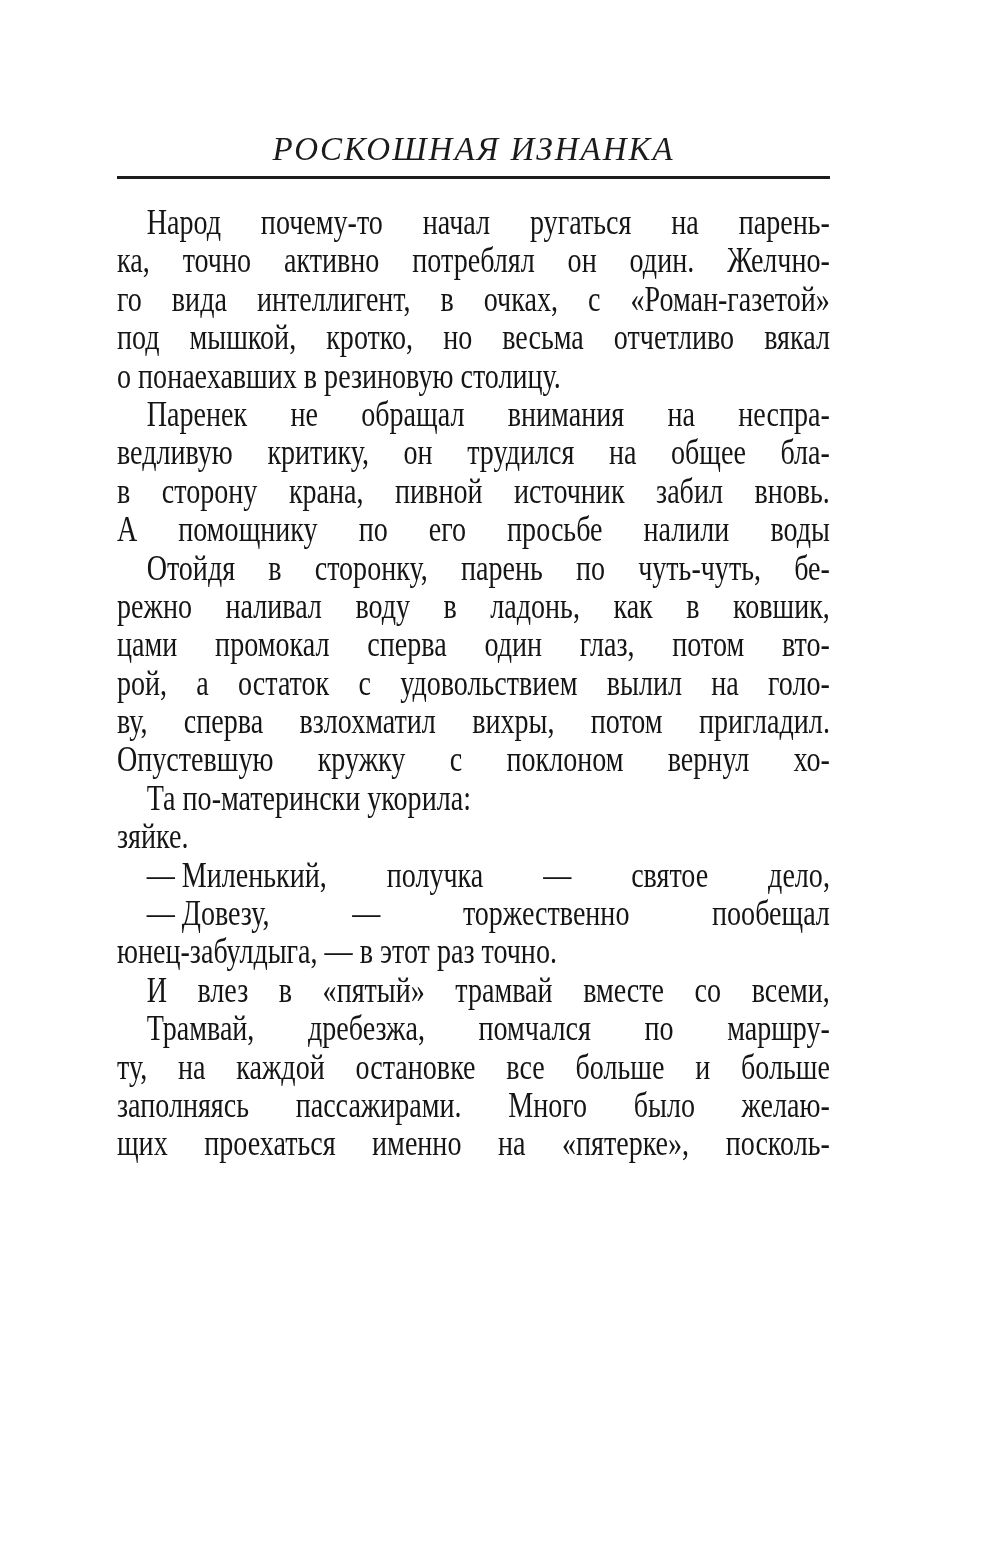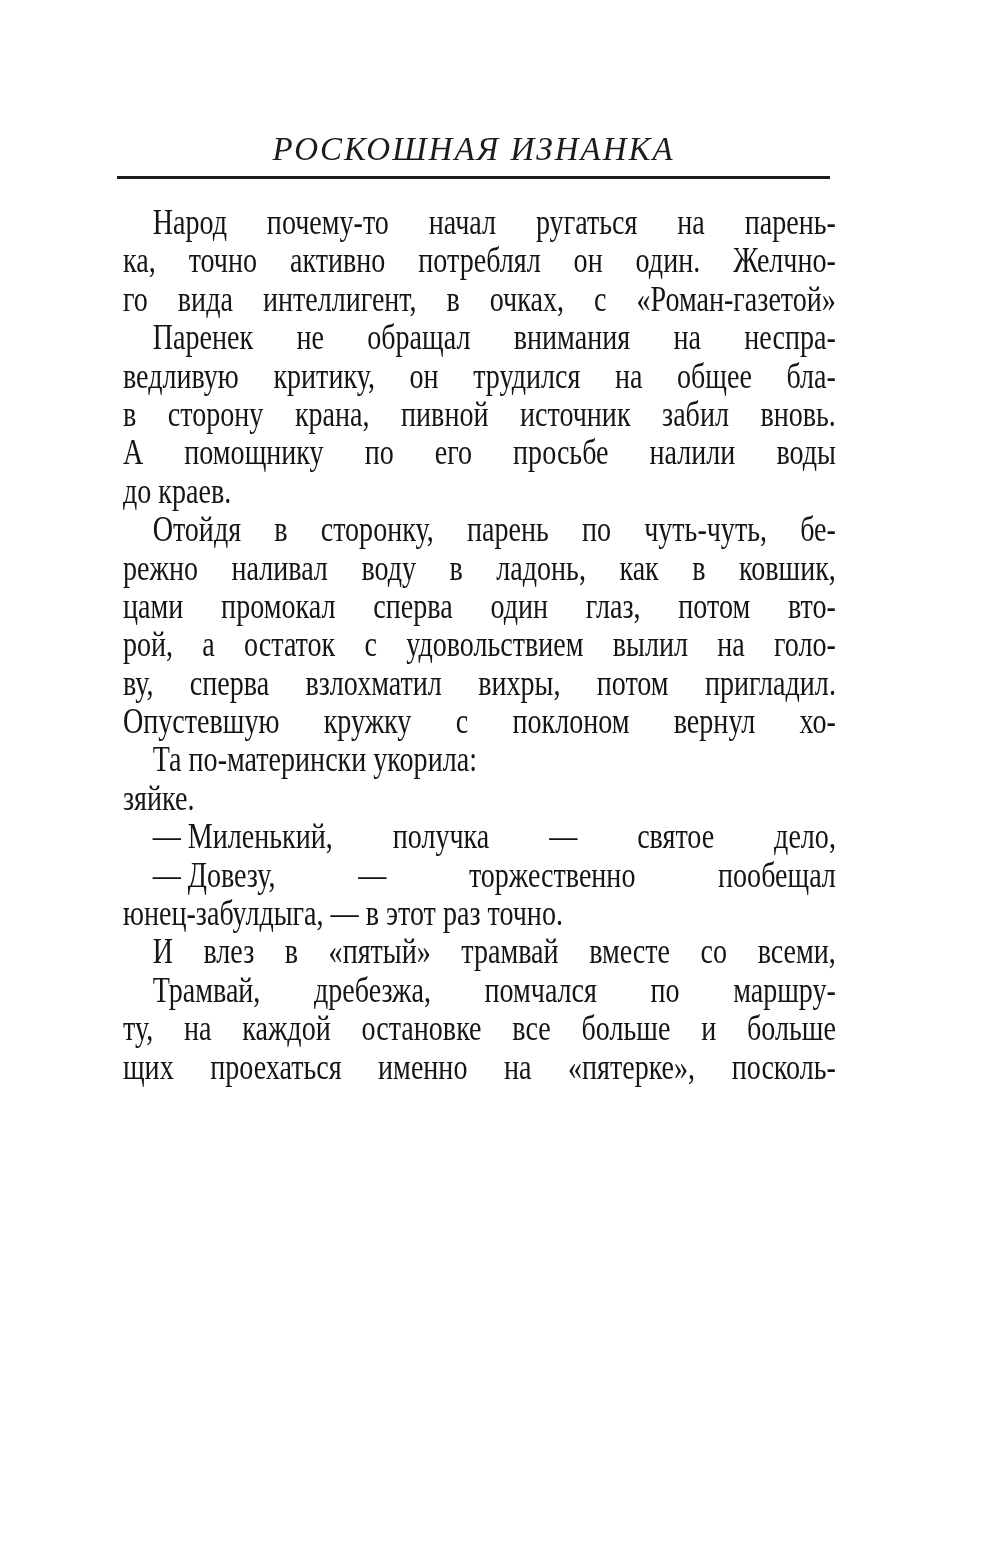--- a/index.html
+++ b/index.html
@@ -18,21 +18,21 @@
     font-size:33px;line-height:38px;
     letter-spacing:2px;
     color:#1b1b1b;
     white-space:nowrap;
   }
   .head-rule{
     position:absolute;left:117px;top:176px;width:713px;height:3px;
     background:#1c1c1c;
   }
   .text-block{
-    position:absolute;left:123px;top:203px;width:713px;
+    position:absolute;left:117px;top:203px;width:713px;
   }
   .line{height:38.4px;}
   .inner{
     width:914px;
     transform:scaleX(0.78);
     transform-origin:0 0;
     font-size:36px;line-height:38.4px;
     white-space:pre;
     color:#151515;
   }
@@ -59,33 +59,36 @@
       <div class="line">
         <div class="inner just ind"><span>Народ</span><span>почему-то</span><span>начал</span><span>ругаться</span><span>на</span><span>парень-</span></div>
       </div>
       <div class="line">
         <div class="inner just"><span>ка,</span><span>точно</span><span>активно</span><span>потреблял</span><span>он</span><span>один.</span><span>Желчно-</span></div>
       </div>
       <div class="line">
         <div class="inner just"><span>го</span><span>вида</span><span>интеллигент,</span><span>в</span><span>очках,</span><span>с</span><span>«Роман-газетой»</span></div>
       </div>
       <div class="line">
+        <div class="inner just"><span>под</span><span>мышкой,</span><span>кротко,</span><span>но</span><span>весьма</span><span>отчетливо</span><span>вякал</span></div>
+      </div>
+      <div class="line">
+        <div class="inner plain">о понаехавших в резиновую столицу.</div>
+      </div>
+      <div class="line">
         <div class="inner just ind"><span>Паренек</span><span>не</span><span>обращал</span><span>внимания</span><span>на</span><span>неспра-</span></div>
       </div>
       <div class="line">
         <div class="inner just"><span>ведливую</span><span>критику,</span><span>он</span><span>трудился</span><span>на</span><span>общее</span><span>бла-</span></div>
       </div>
       <div class="line">
         <div class="inner just"><span>в</span><span>сторону</span><span>крана,</span><span>пивной</span><span>источник</span><span>забил</span><span>вновь.</span></div>
       </div>
       <div class="line">
         <div class="inner just"><span>А</span><span>помощнику</span><span>по</span><span>его</span><span>просьбе</span><span>налили</span><span>воды</span></div>
-      </div>
-      <div class="line">
-        <div class="inner plain">до краев.</div>
       </div>
       <div class="line">
         <div class="inner just ind"><span>Отойдя</span><span>в</span><span>сторонку,</span><span>парень</span><span>по</span><span>чуть-чуть,</span><span>бе-</span></div>
       </div>
       <div class="line">
         <div class="inner just"><span>режно</span><span>наливал</span><span>воду</span><span>в</span><span>ладонь,</span><span>как</span><span>в</span><span>ковшик,</span></div>
       </div>
       <div class="line">
         <div class="inner just"><span>цами</span><span>промокал</span><span>сперва</span><span>один</span><span>глаз,</span><span>потом</span><span>вто-</span></div>
       </div>
@@ -116,19 +119,22 @@
       <div class="line">
         <div class="inner just ind"><span>И</span><span>влез</span><span>в</span><span>«пятый»</span><span>трамвай</span><span>вместе</span><span>со</span><span>всеми,</span></div>
       </div>
       <div class="line">
         <div class="inner just ind"><span>Трамвай,</span><span>дребезжа,</span><span>помчался</span><span>по</span><span>маршру-</span></div>
       </div>
       <div class="line">
         <div class="inner just"><span>ту,</span><span>на</span><span>каждой</span><span>остановке</span><span>все</span><span>больше</span><span>и</span><span>больше</span></div>
       </div>
       <div class="line">
+        <div class="inner just"><span>заполняясь</span><span>пассажирами.</span><span>Много</span><span>было</span><span>желаю-</span></div>
+      </div>
+      <div class="line">
         <div class="inner just"><span>щих</span><span>проехаться</span><span>именно</span><span>на</span><span>«пятерке»,</span><span>посколь-</span></div>
       </div>
     </div>
 
   <div class="page-number">7</div>
 
 </div>
 
 </body></html>

